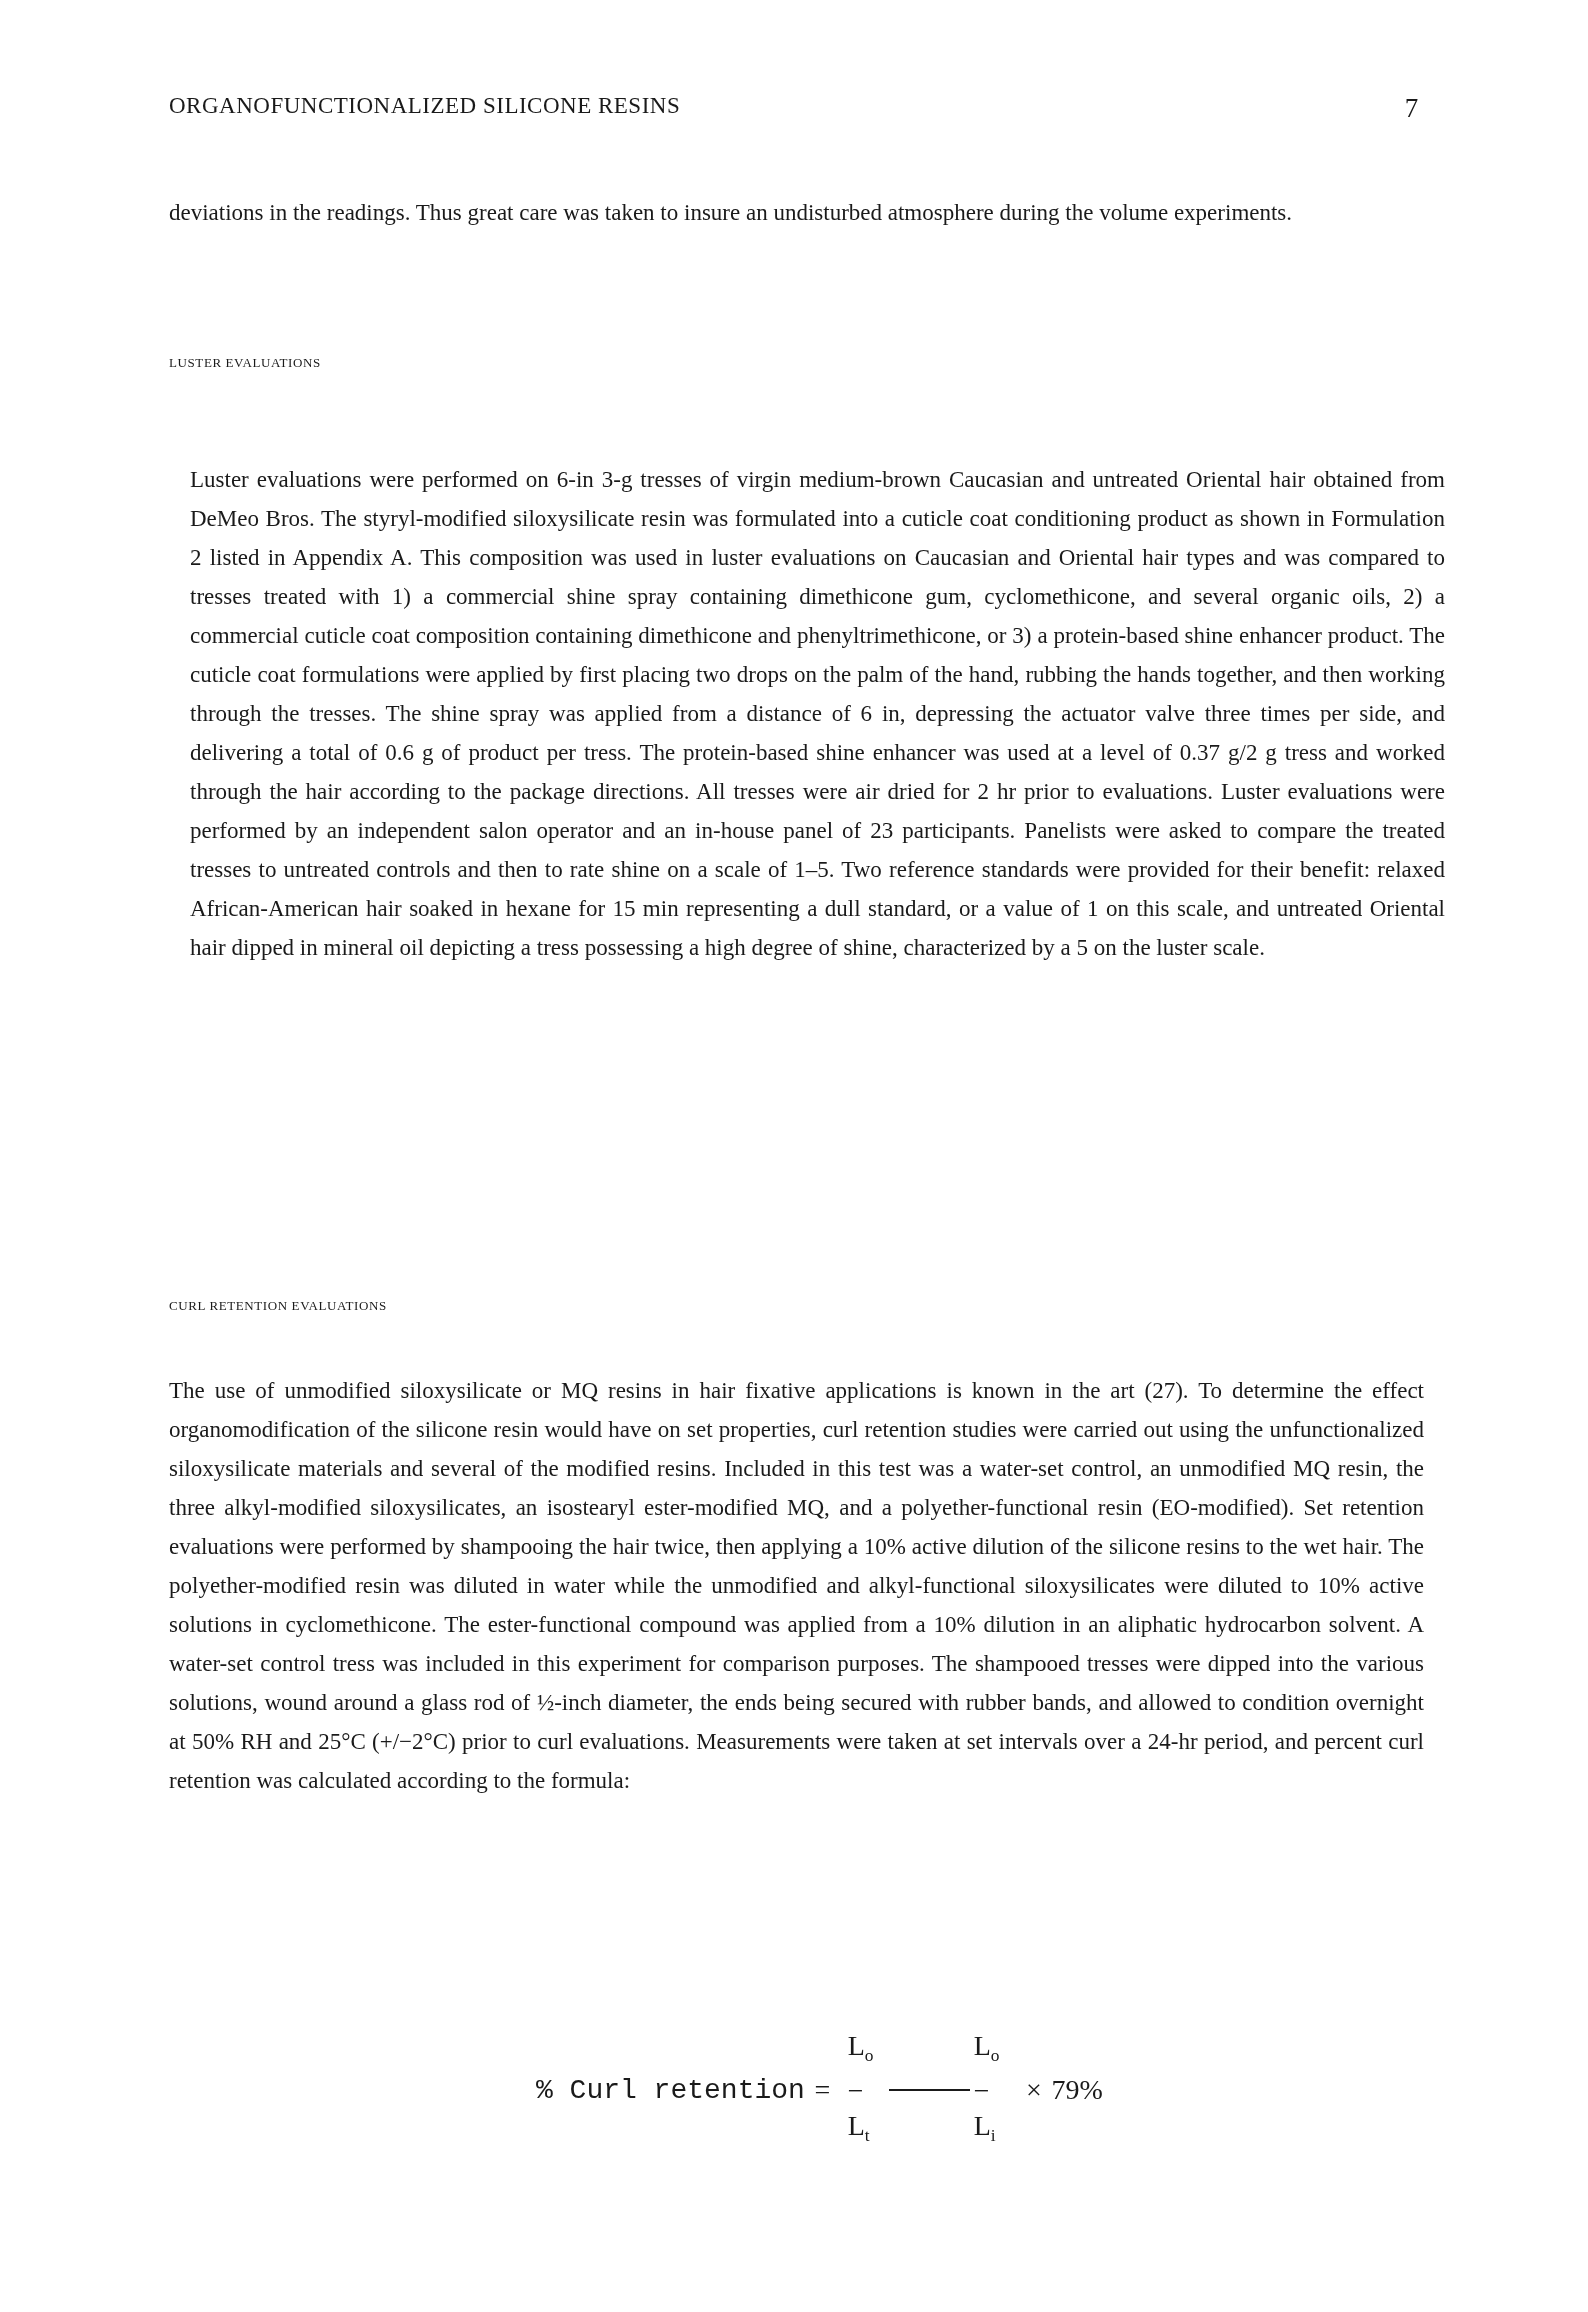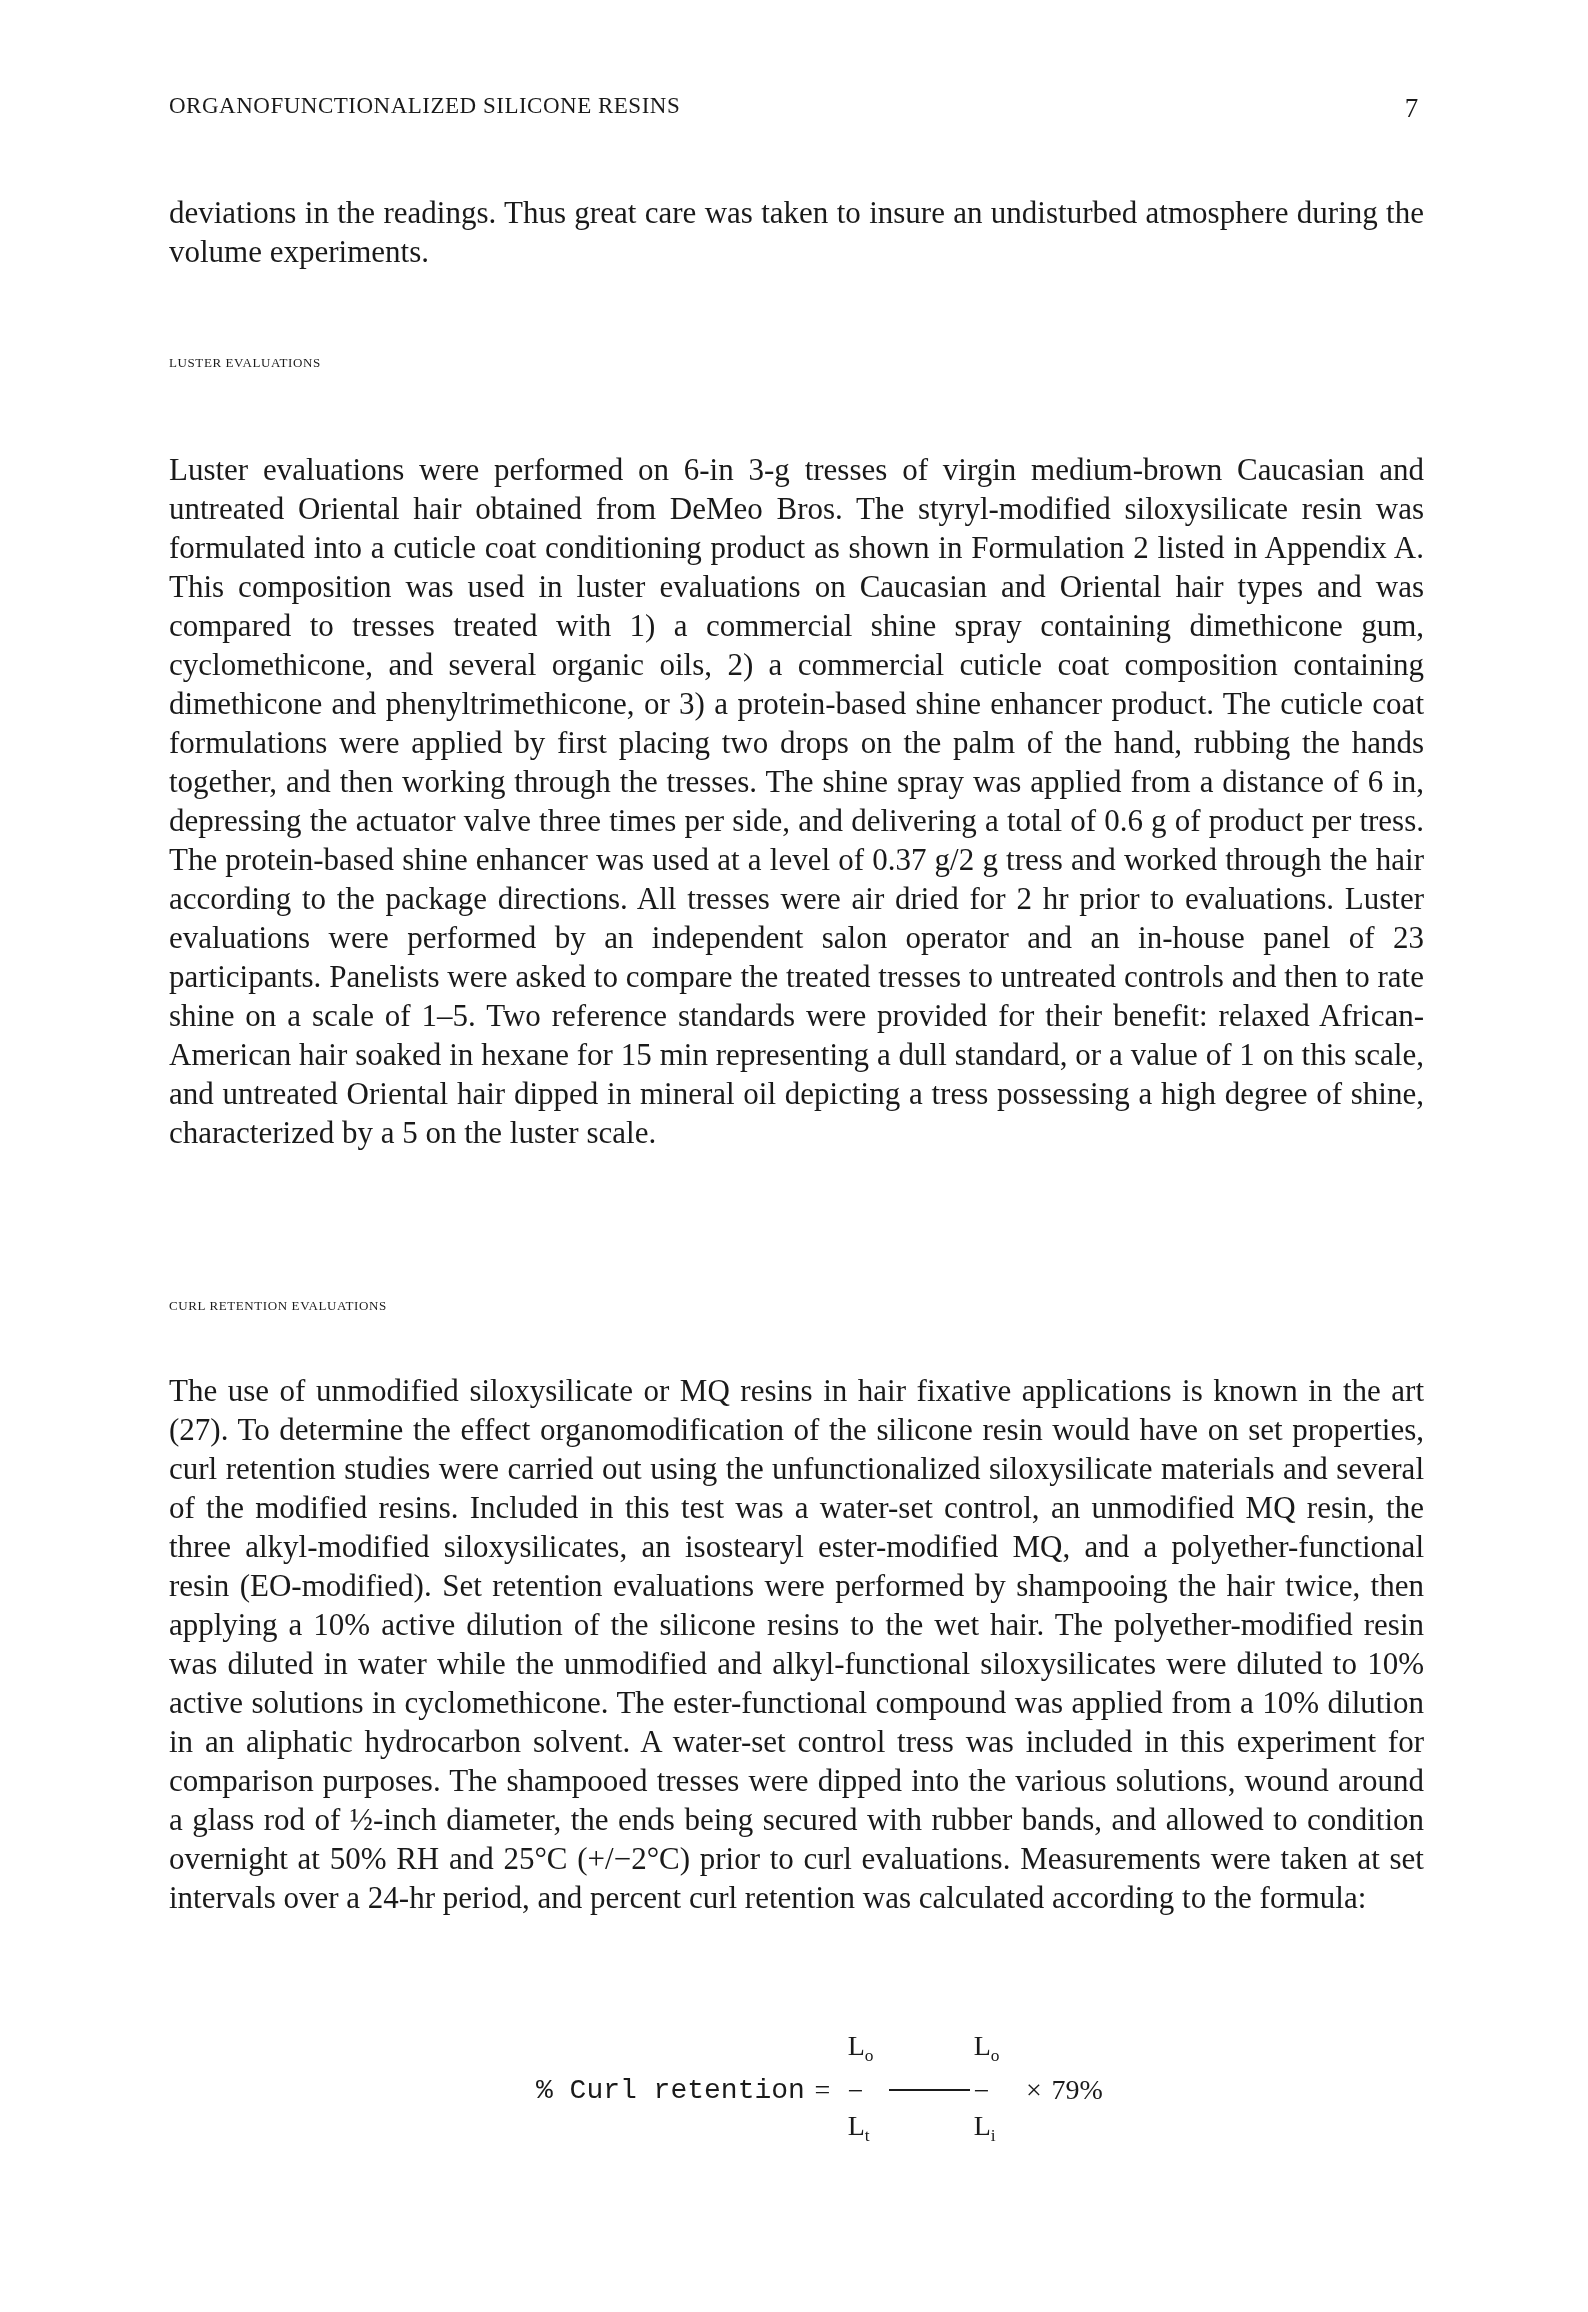--- a/index.html
+++ b/index.html
@@ -30,30 +30,30 @@
     .page-number {
       position: absolute;
       right: 5.8px;
       top: 0;
       font-size: 27px;
     }
     .body-text {
       position: absolute;
       left: 169px;
       width: 1255px;
-      font-size: 31px;
+      font-size: 23px;
       line-height: 39px;
       text-align: justify;
       text-align-last: left;
       hyphens: manual;
       margin: 0;
     }
     .para-1 { top: 193px; }
     .heading-luster { top: 355px; }
-    .para-2 { top: 450px; }
+    .para-2 { top: 460px; margin-left: 21px; }
     .heading-curl { top: 1298px; }
     .para-3 { top: 1371px; }
     .section-heading {
       position: absolute;
       left: 169px;
       font-size: 13px;
       letter-spacing: 0.6px;
       margin: 0;
       font-weight: normal;
     }

